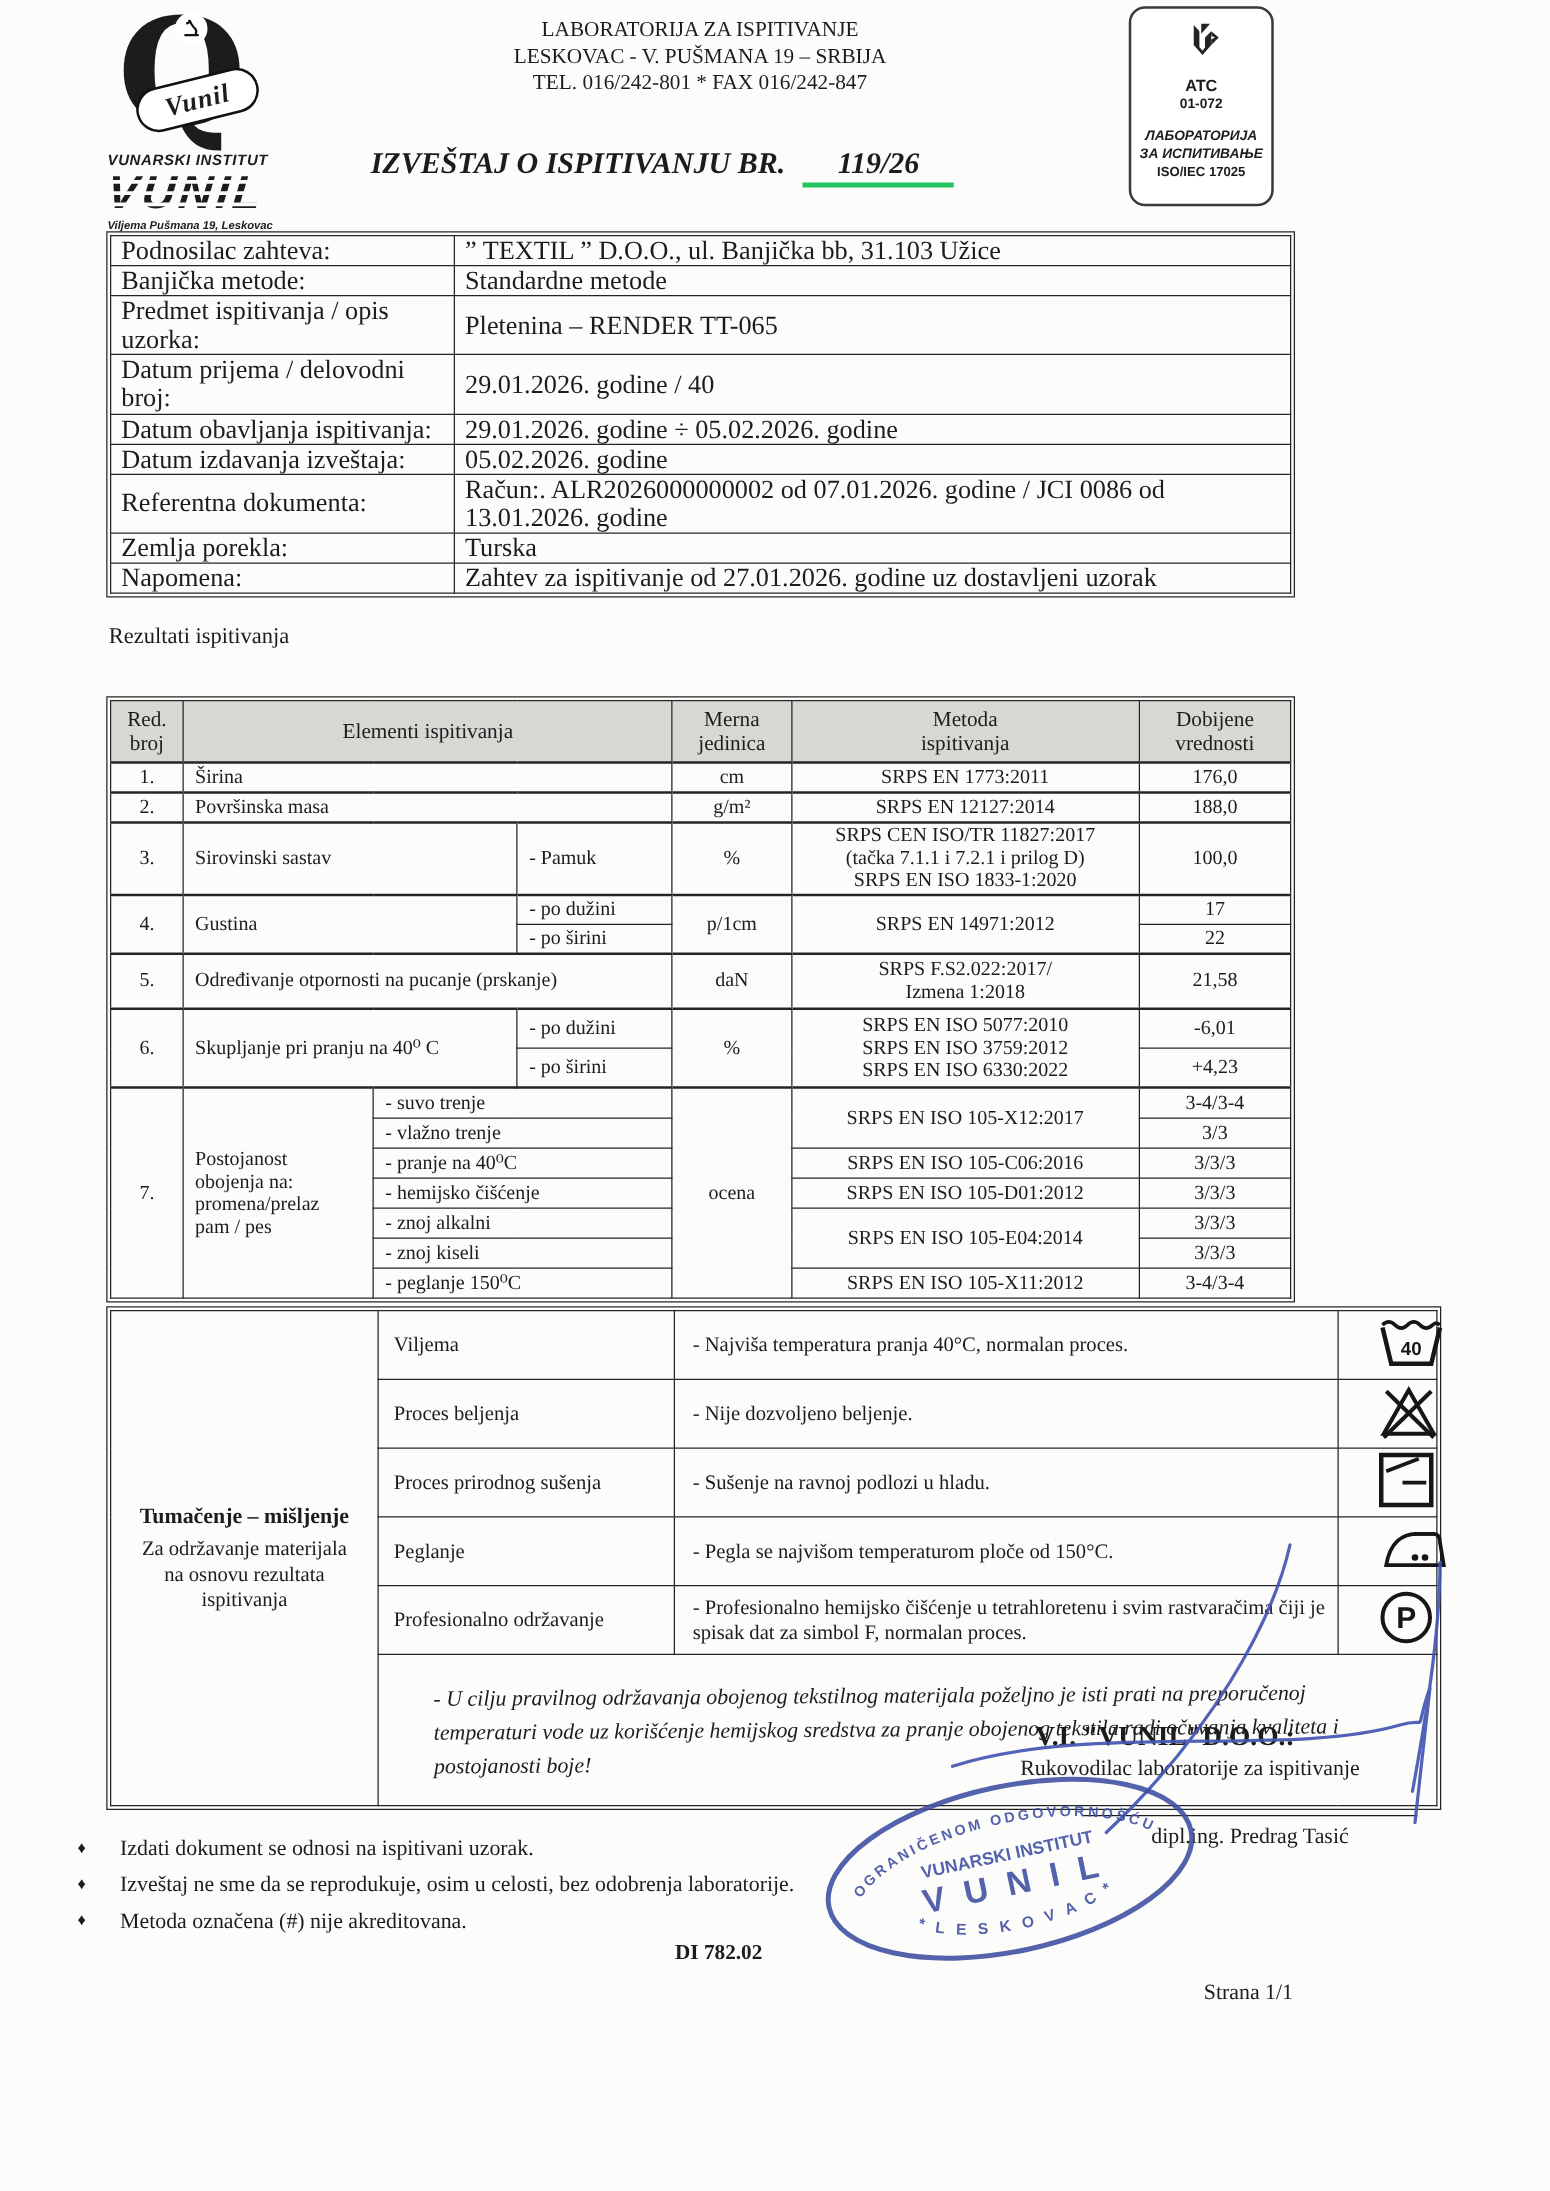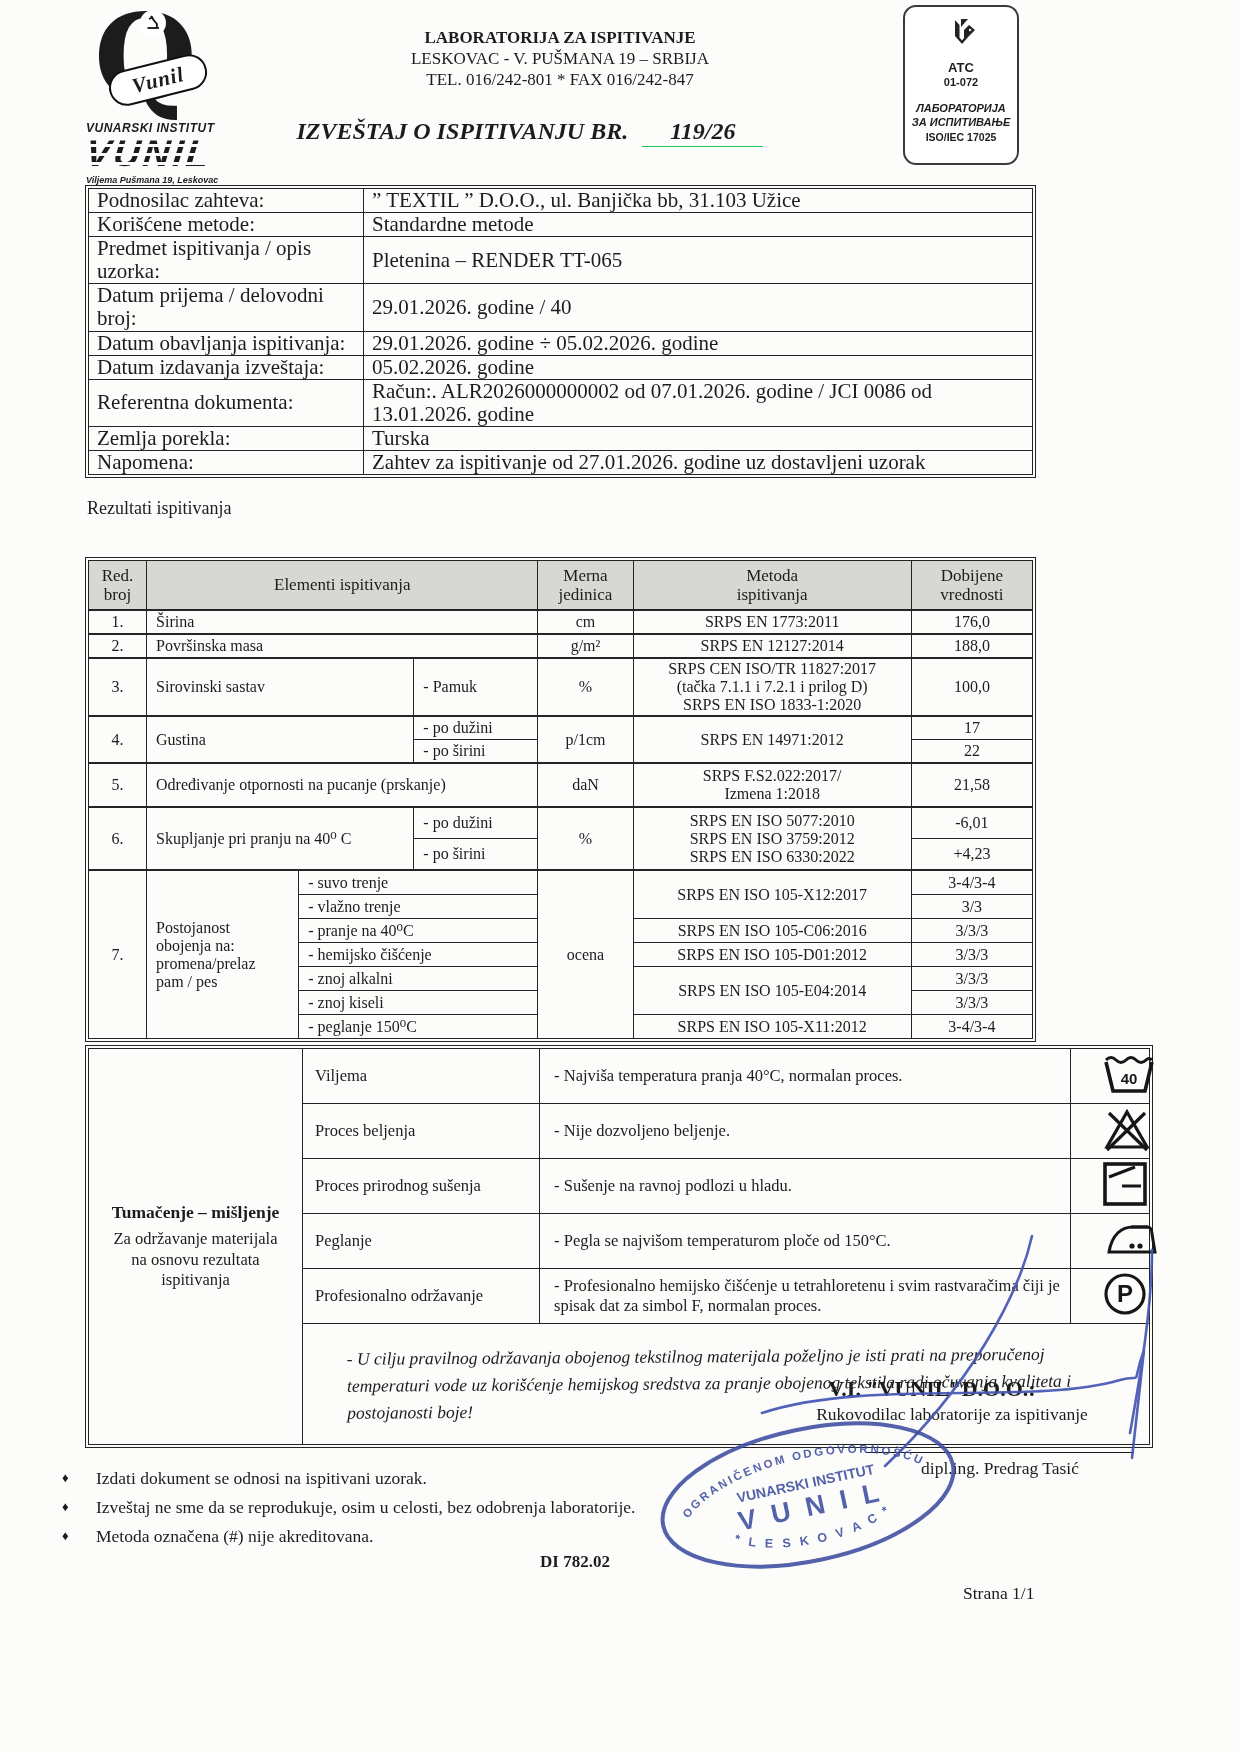--- a/index.html
+++ b/index.html
@@ -17,26 +17,26 @@
           display:flex;align-items:center;justify-content:center;}
   .vi-small{font-family:"Liberation Sans",sans-serif;font-style:italic;font-weight:bold;font-size:12px;
           letter-spacing:0.5px;margin-top:8px;}
   .vunil-wordmark{position:relative;font-family:"Liberation Sans",sans-serif;font-style:italic;font-weight:900;
           font-size:37px;letter-spacing:3px;line-height:1;transform:skewX(-6deg);width:150px;}
   .vunil-wordmark .stripe{position:absolute;left:-4px;width:158px;height:2.5px;background:#fcfcfa;}
   .addr-small{font-family:"Liberation Sans",sans-serif;font-style:italic;font-weight:bold;font-size:9px;margin-top:3px;}
 
   .center-head{position:absolute;left:260px;top:12px;width:600px;text-align:center;}
   .center-head .l1{font-size:23px;font-weight:bold;}
-  .center-head .l2{font-size:17px;font-weight:bold;margin-top:16px;}
+  .center-head .l2{font-size:17px;font-weight:normal;margin-top:2px;}
   .center-head .l3{font-size:17px;margin-top:1px;}
   .center-head .l4{font-size:17px;margin-top:1px;}
   .report-line{position:absolute;left:260px;top:118px;width:540px;text-align:center;
           font-size:24px;font-weight:bold;font-style:italic;}
-  .report-line .num{display:inline-block;border-bottom:1px solid #22c55e;padding:0 28px 1px 28px;margin-left:14px;font-style:italic;}
+  .report-line .num{display:inline-block;border-bottom:4px solid #22c55e;padding:0 28px 1px 28px;margin-left:14px;font-style:italic;}
 
   .badge{position:absolute;left:903px;top:5px;width:112px;height:156px;border:2px solid #3a3a3a;border-radius:13px;
          background:#fff;text-align:center;font-family:"Liberation Sans","DejaVu Sans",sans-serif;}
   .badge .atc{font-weight:bold;font-size:13px;margin-top:1px;}
   .badge .code{font-weight:bold;font-size:11px;margin-top:1px;}
   .badge .cy{font-weight:bold;font-size:11px;line-height:1.25;margin-top:14px;font-style:italic;}
   .badge .iso{font-weight:bold;font-size:10.5px;margin-top:1px;}
 
   
   .flow{position:absolute;left:85px;top:185px;width:1070px;}
@@ -148,21 +148,21 @@
   <div class="flow">
 
     <div class="frame info">
       <table>
         <tbody>
           <tr>
               <td class="lab">Podnosilac zahteva:</td>
               <td>” TEXTIL ” D.O.O., ul. Banjička bb, 31.103 Užice</td>
             </tr>
           <tr>
-              <td class="lab">Korišćene metode:</td>
+              <td class="lab">Banjička metode:</td>
               <td>Standardne metode</td>
             </tr>
           <tr>
               <td class="lab">Predmet ispitivanja / opis uzorka:</td>
               <td>Pletenina – RENDER TT-065</td>
             </tr>
           <tr>
               <td class="lab">Datum prijema / delovodni broj:</td>
               <td>29.01.2026. godine     /     40</td>
             </tr>

